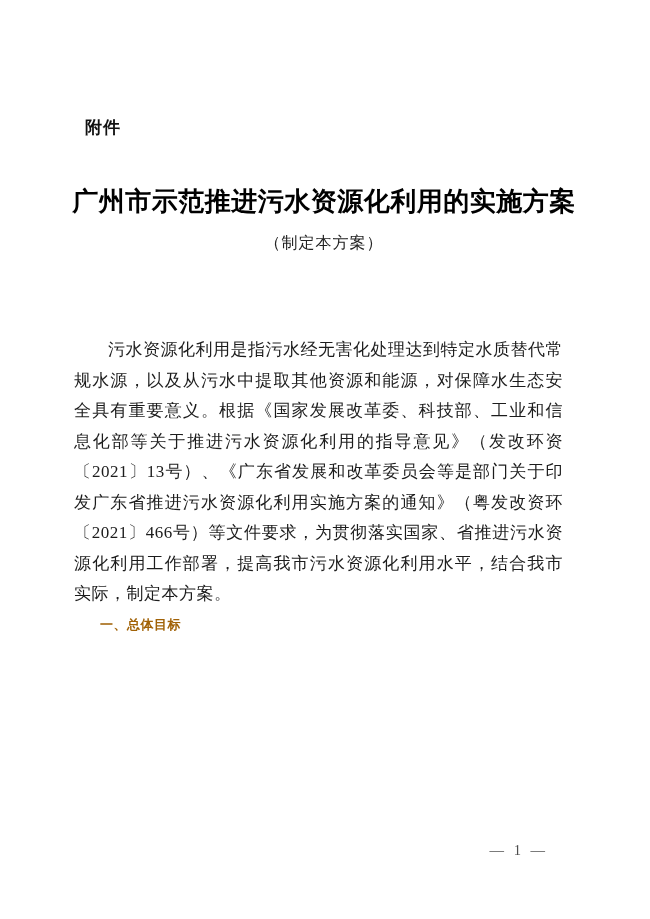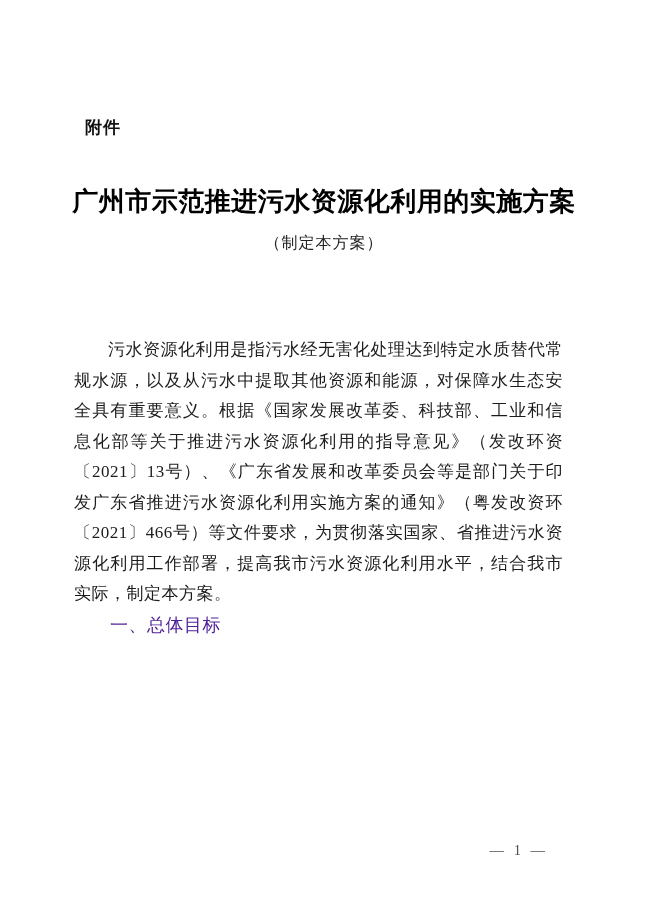--- a/index.html
+++ b/index.html
@@ -67,24 +67,24 @@
     margin-top: 46px;
   }
 
   .doc-body p {
     text-indent: 2em;
     margin: 0;
   }
 
   .section-heading {
     font-family: "Liberation Sans", "DejaVu Sans", sans-serif;
-    font-weight: 400;
-    font-size: 18px;
+    font-weight: 700;
+    font-size: 13px;
     text-indent: 2em;
-    color: #4c1d95;
+    color: #a16207;
     line-height: 30.5px;
   }
 
   .page-number {
     position: absolute;
     top: 842px;
     right: 100px;
     font-size: 14.5px;
     letter-spacing: 3px;
     color: #4d4d4d;

